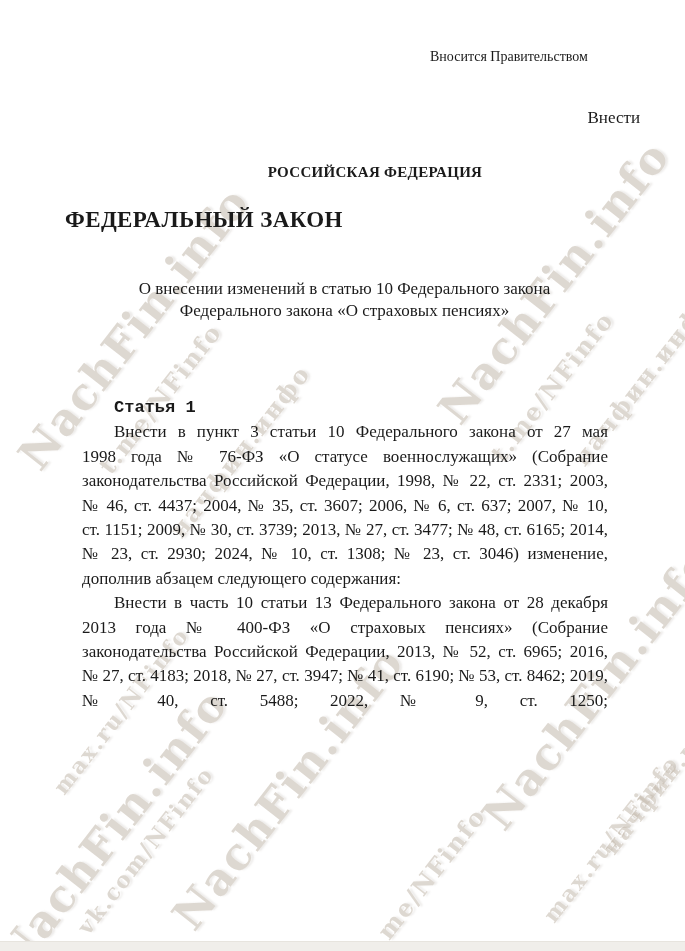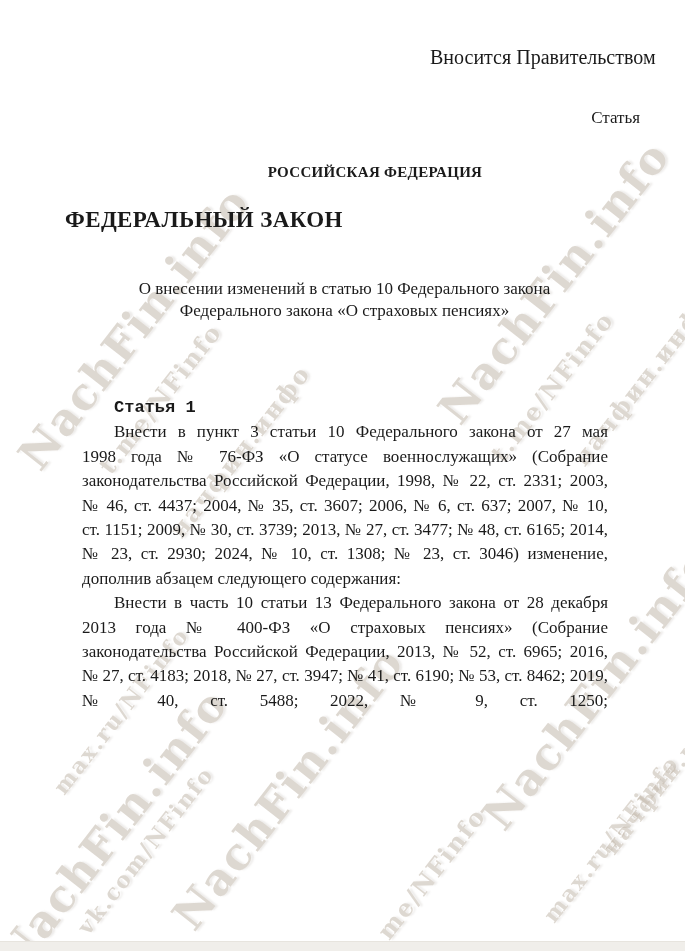--- a/index.html
+++ b/index.html
@@ -9,21 +9,21 @@
   }
   
   .wm-layer{position:absolute;inset:0;z-index:0;pointer-events:none;}
   .wm{
     position:absolute;font-family:"DejaVu Serif",serif;font-weight:700;white-space:nowrap;
     transform:rotate(-52deg);transform-origin:0 50%;letter-spacing:2px;opacity:.55;
     text-shadow:-1px -1px 0 rgba(255,255,255,.9), 2px 2px 2px rgba(150,140,128,.30);
   }
   
   .content{position:absolute;inset:0;z-index:1;}
-  .intro{position:absolute;left:430px;top:46px;font-size:20px;line-height:22px;text-align:left;}
+  .intro{position:absolute;left:430px;top:46px;font-size:14px;line-height:22px;text-align:left;}
   .draft{position:absolute;right:45px;top:108px;font-size:17px;}
   .country{position:absolute;left:65px;top:164px;width:620px;text-align:center;font-weight:700;font-size:15px;letter-spacing:.3px;}
   .law-type{position:absolute;left:65px;top:207px;width:620px;text-align:left;font-weight:700;font-size:23px;letter-spacing:.4px;}
   .law-title{position:absolute;left:82px;top:278px;width:525px;text-align:center;font-weight:400;font-size:17px;line-height:22px;}
   .bodytext{position:absolute;left:82px;top:396px;width:526px;font-size:17px;line-height:24.4px;text-align:justify;}
   .bodytext p{margin:0;text-indent:32px;}
   .art-head{font-weight:700;text-align:left;font-family:Liberation Mono, monospace;}
   .spaced{margin-top:16px;}
   .cut{text-align-last:justify;}
   .bottom-bar{position:absolute;left:0;right:0;bottom:0;height:9px;background:#f0eeea;border-top:1px solid #e7e4de;z-index:2;}
@@ -49,21 +49,21 @@
       <span class="wm" style="left: 548px; top: 906px; font-size: 22px; color: rgb(195, 185, 172);">max.ru/NFinfo</span>
       <span class="wm" style="left: 608px; top: 838px; font-size: 22px; color: rgb(195, 185, 172);">начфин.инфо</span>
     </div>
 
   <div class="content">
 
     <div class="intro">
       <div>Вносится Правительством</div>
     </div>
 
-    <div class="draft">Статья</div>
+    <div class="draft">Внести</div>
 
     <div class="country">РОССИЙСКАЯ ФЕДЕРАЦИЯ</div>
 
     <div class="law-type">ФЕДЕРАЛЬНЫЙ ЗАКОН</div>
 
     <div class="law-title">
       <div>О внесении изменений в статью 10 Федерального закона</div>
       <div>Федерального закона «О страховых пенсиях»</div>
     </div>
 

